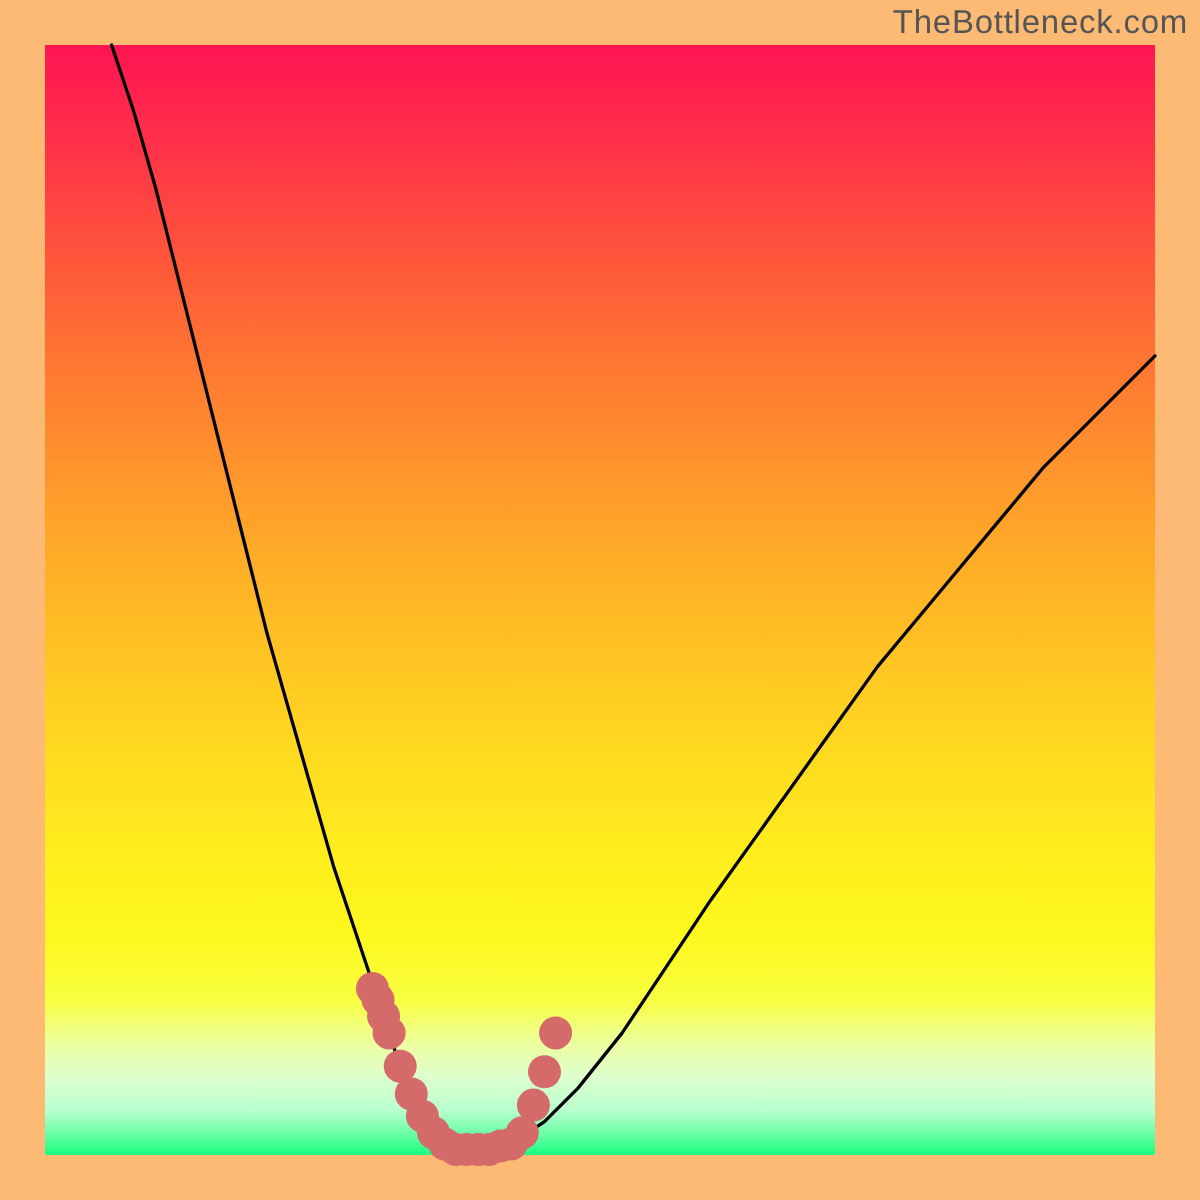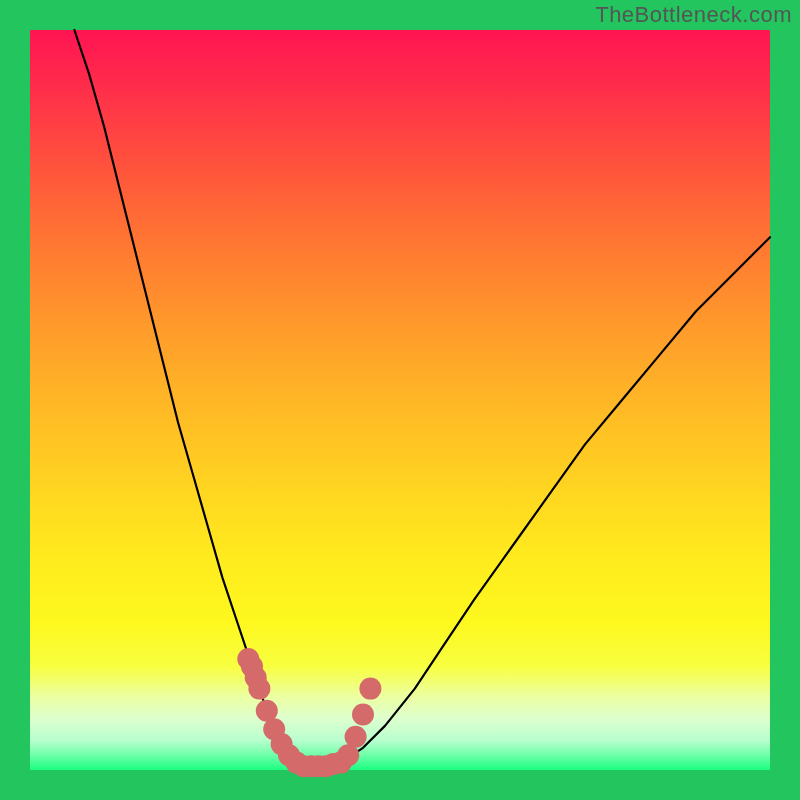--- a/index.html
+++ b/index.html
@@ -8,21 +8,21 @@
     width: 800px;
     height: 800px;
     overflow: hidden;
     background: #000;
     font-family: Arial, Helvetica, sans-serif;
   }
   .frame {
     position: relative;
     width: 800px;
     height: 800px;
-    background: #22c55e;
+    background: #fdba74;
   }
   .watermark {
     position: absolute;
     top: 2px;
     right: 8px;
     color: #555;
     font-size: 22px;
     font-weight: 500;
     letter-spacing: 0.5px;
     z-index: 10;

